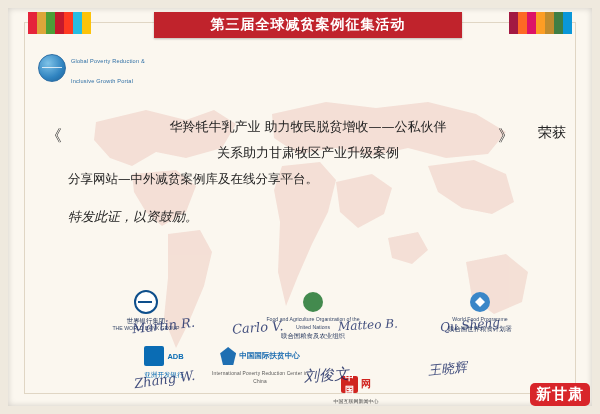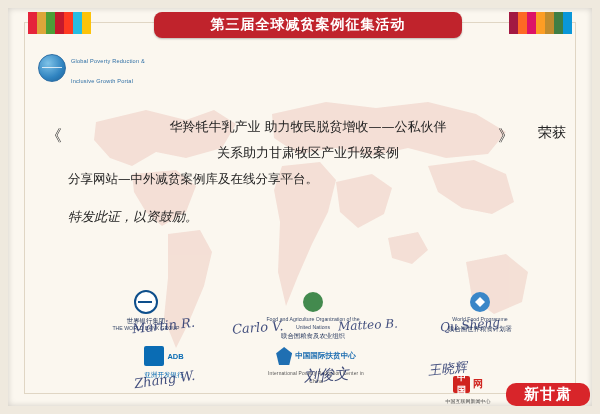--- a/index.html
+++ b/index.html
@@ -25,21 +25,21 @@
   
   .map{
     position:absolute;left:28px;top:54px;width:528px;height:300px;
     opacity:.40;
   }
 
   
   .banner{
     position:absolute;left:146px;top:4px;width:308px;height:26px;
     background:#c0232c;
-    border-radius:8px;
+    border-radius:0;
     display:flex;align-items:center;justify-content:center;
     box-shadow:0 1px 2px rgba(0,0,0,.25);
   }
   .banner .txt{
     color:#fff;font-size:14px;font-weight:bold;letter-spacing:1px;
     font-family:"Liberation Sans","DejaVu Sans",sans-serif;
     white-space:nowrap;
   }
   .banner:before,.banner:after{
     content:"";position:absolute;top:3px;width:14px;height:28px;
@@ -96,21 +96,21 @@
   .wb-globe{width:20px;height:20px;border-radius:50%;border:2px solid #0d4e8b;position:relative;background:#fff;}
   .wb-globe:after{content:"";position:absolute;left:2px;top:9px;width:14px;height:2px;background:#0d4e8b;}
   .fao-globe{width:20px;height:20px;border-radius:50%;background:#2f7d3c;opacity:.9;}
   .ifad-mark{font-size:13px;font-weight:bold;color:#1b4f8a;letter-spacing:-.5px;}
   .ifad-leaf{width:12px;height:12px;border-radius:50% 0 50% 0;background:#6aa84f;display:inline-block;}
   .wfp-mark{width:20px;height:20px;border-radius:50%;background:#3a86c8;position:relative;}
   .wfp-mark:after{content:"";position:absolute;left:5px;top:5px;width:10px;height:10px;background:#fff;
     clip-path:polygon(50% 0,100% 50%,50% 100%,0 50%);}
 
   
-  .logos2{position:absolute;left:108px;top:336px;width:400px;display:flex;justify-content:space-between;align-items:flex-start;}
+  .logos2{position:absolute;left:108px;top:336px;width:400px;display:flex;justify-content:flex-start;align-items:flex-start;}
   .adb-mark{display:flex;align-items:center;gap:4px;}
   .adb-box{width:20px;height:20px;background:#0a6cb4;border-radius:2px;color:#fff;font-size:7px;
            display:flex;align-items:center;justify-content:center;font-weight:bold;}
   .adb-txt{font-size:7.5px;font-weight:bold;color:#0a6cb4;line-height:1.2;}
   .adb-cn{font-size:6.6px;color:#0a6cb4;}
   .cikd-mark{display:flex;align-items:center;gap:4px;}
   .cikd-icon{width:16px;height:18px;background:#1f6fb2;clip-path:polygon(50% 0,100% 35%,82% 100%,18% 100%,0 35%);}
   .cikd-txt{font-size:7.6px;color:#1f6fb2;font-weight:bold;line-height:1.25;}
   .cikd-sub{font-size:4.8px;color:#555;letter-spacing:.2px;}
   .cn-net{display:flex;align-items:center;gap:3px;margin-top:28px;}
@@ -126,21 +126,21 @@
   .sig.s2{left:224px;top:312px;font-size:13px;transform:rotate(-4deg);}
   .sig.s3{left:330px;top:310px;font-size:12px;transform:rotate(-3deg);}
   .sig.s4{left:432px;top:310px;font-size:12px;transform:rotate(-5deg);}
   .sig.s5{left:126px;top:364px;font-size:13px;transform:rotate(-8deg);}
   .sig.s6{left:296px;top:358px;font-size:15px;color:#14235c;transform:rotate(-4deg);}
   .sig.s7{left:420px;top:352px;font-size:13px;transform:rotate(-6deg);}
 
   
   .wm{position:absolute;right:10px;bottom:8px;display:flex;align-items:center;gap:6px;}
   .wm .red{
-    background:#d8252a;color:#fff;font-size:15px;font-weight:bold;padding:2px 18px;border-radius:10px;
+    background:#d8252a;color:#fff;font-size:15px;font-weight:bold;padding:2px 6px;border-radius:5px;
     letter-spacing:1px;font-family:"Liberation Sans","DejaVu Sans",sans-serif;
   }
   .wm .white{color:#f7f7f7;font-size:16px;font-weight:bold;text-shadow:0 1px 2px rgba(0,0,0,.35);
              font-family:"Liberation Sans","DejaVu Sans",sans-serif;}
 </style>
 </head>
 <body>
 
 <div id="page">
 

